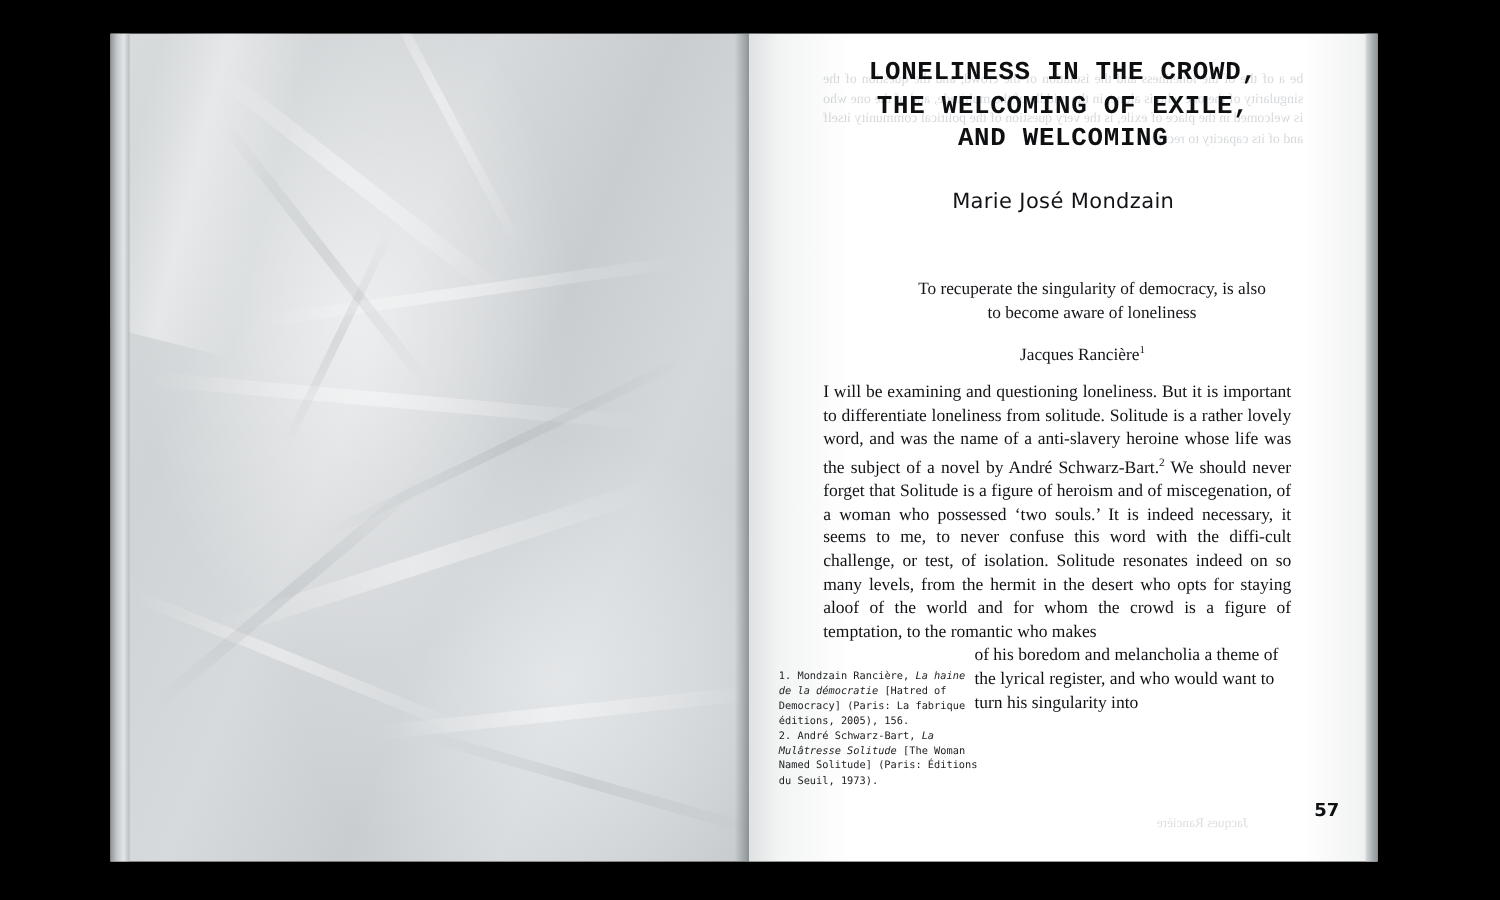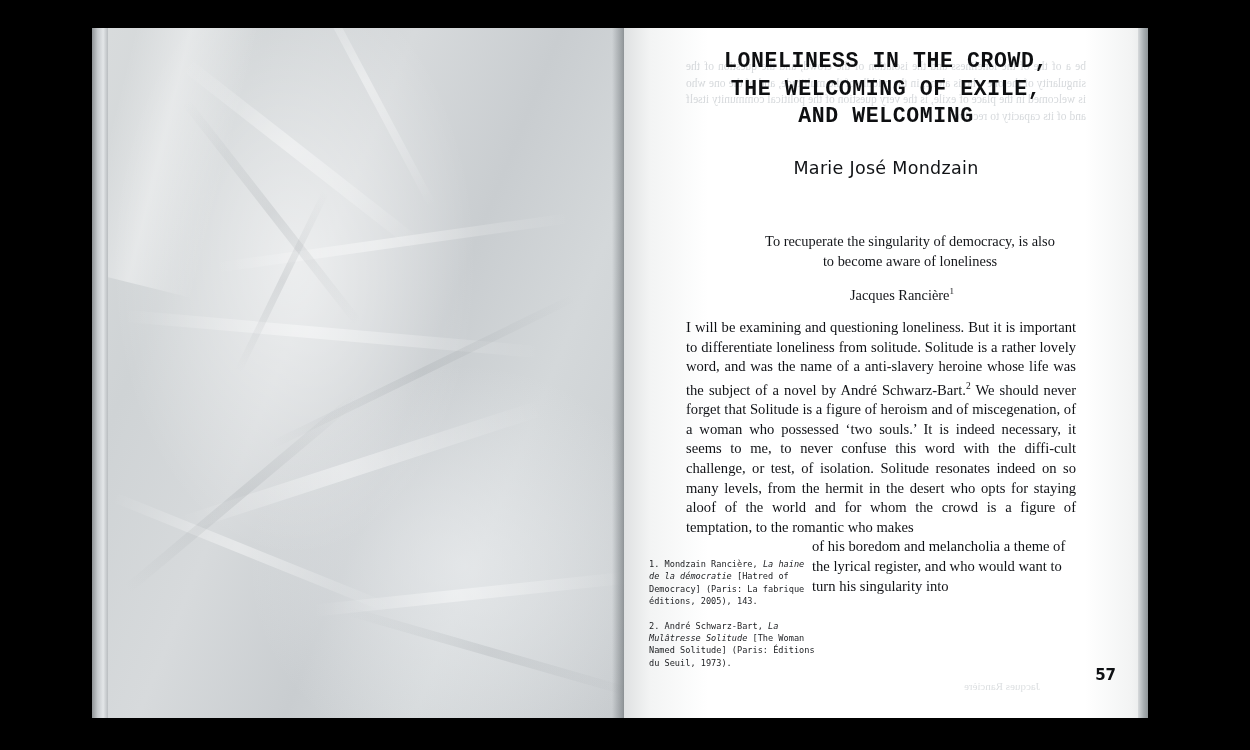--- a/index.html
+++ b/index.html
@@ -212,21 +212,21 @@
   .notes {
     position: absolute;
     left: 25px;
     top: 530px;
     width: 170px;
     font-family: "DejaVu Sans Mono", monospace;
     font-size: 8.6px;
     line-height: 12.4px;
     color: #1b1d20;
   }
-  .note + .note { margin-top: 12px; }
+  .note + .note { }
   .note i { font-style: italic; }
 
   .folio {
     position: absolute;
     right: 32px;
     bottom: 34px;
     font-family: "DejaVu Sans", sans-serif;
     font-weight: 700;
     font-size: 15px;
     color: #0e1013;
@@ -278,21 +278,21 @@
         <div class="epigraph-source"><span>Jacques Rancière</span><sup>1</sup></div>
 
         <div class="body-text"><span>I will be examining and questioning loneliness. But it is important to differentiate loneliness from solitude. Solitude is a rather lovely word, and was the name of a anti-slavery heroine whose life was the subject of a novel by André Schwarz-Bart.</span><sup>2</sup><span> We should never forget that Solitude is a figure of heroism and of miscegenation, of a woman who possessed ‘two souls.’ It is indeed necessary, it seems to me, to never confuse this word with the diffi-cult challenge, or test, of isolation. Solitude resonates indeed on so many levels, from the hermit in the desert who opts for staying aloof of the world and for whom the crowd is a figure of temptation, to the romantic who makes</span><span class="indent-tail">of his boredom and melancholia a theme of the lyrical register, and who would want to turn his singularity into</span></div>
 
         <div class="notes">
           <div class="note">
             <span>1.</span>
             <span>Mondzain Rancière,</span>
             <i>La haine de la démocratie</i>
             <span>[Hatred of Democracy]</span>
-            <span>(Paris: La fabrique éditions, 2005), 143.</span>
+            <span>(Paris: La fabrique éditions, 2005), 156.</span>
           </div>
           <div class="note">
             <span>2.</span>
             <span>André Schwarz-Bart,</span>
             <i>La Mulâtresse Solitude</i>
             <span>[The Woman Named Solitude]</span>
             <span>(Paris: Éditions du Seuil, 1973).</span>
           </div>
         </div>
 

